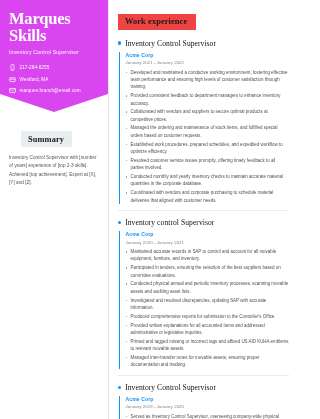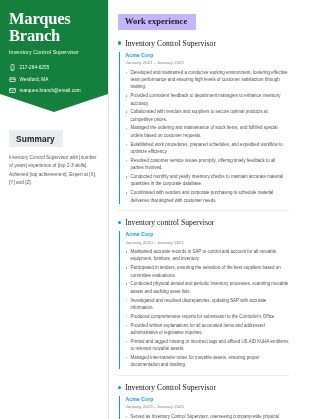--- a/index.html
+++ b/index.html
@@ -13,21 +13,21 @@
   .page { width:297px; height:419px; position:relative; display:flex; background:#fff; }
 
   
   .sidebar {
     width:108px; flex:0 0 108px;
     position:relative;
     padding-top:0;
   }
   .sidebar-header {
     position:relative;
-    background:#15803d;
+    background:#d946ef;
     padding:10px 22px 14px 9px;
     clip-path:polygon(0 0, 100% 0, 100% 84%, 50% 100%, 0 84%);
     min-height:104px;
   }
   .name {
     font-family:"Liberation Serif", serif;
     color:#ffffff;
     font-weight:700;
     font-size:16.5px;
     line-height:1.04;
@@ -51,27 +51,28 @@
     width:7px; height:7px; flex:0 0 7px;
     display:flex; align-items:center; justify-content:center;
   }
   .c-icon svg { display:block; }
   .c-text { color:#ffffff; font-size:4.6px; letter-spacing:.1px; white-space:nowrap; }
 
   .side-section { padding:0 9px; }
   .side-heading-wrap { margin-top:16px; }
   .side-heading {
     display:inline-block;
-    font-family:Liberation Sans, sans-serif;
+    font-family:Liberation Serif, serif;
     font-weight:700;
     font-size:8.4px;
     color:#1a1a1a;
     background:#e8edef;
     padding:3.5px 8px 3.5px 7px;
     letter-spacing:.1px;
+    margin-left:12px;
   }
   .summary-text {
     margin-top:7px;
     font-size:4.7px;
     line-height:1.72;
     color:#52575c;
   }
   .skills-body { min-height:10px; }
 
   
@@ -85,21 +86,21 @@
     flex:1 1 auto;
     padding:10px 8px 8px 10px;
     position:relative;
   }
   .main-heading {
     display:inline-block;
     font-family:"Liberation Serif", serif;
     font-weight:700;
     font-size:8.4px;
     color:#1a1a1a;
-    background:#c4b5fd;
+    background:#ef4444;
     padding:3.5px 9px 3.5px 7px;
     letter-spacing:.1px;
     margin-bottom:9px;
   }
   .exp-item { margin-bottom:6px; }
   .exp-title-row {
     display:flex; align-items:center; gap:4px;
     margin-bottom:4.5px;
   }
   .bullet-dot {
@@ -157,21 +158,21 @@
 </head>
 <body>
 
 <div class="page">
 
   <aside class="sidebar">
 
     <div class="sidebar-header">
       <div class="name">
         <span class="ln">Marques</span>
-        <span class="ln">Branch</span>
+        <span class="ln">Skills</span>
       </div>
       <div class="job-title-side">Inventory Control Supervisor</div>
 
       <div class="contact-list">
 
         <div class="contact-row">
           <span class="c-icon">
             <svg width="7" height="7" viewBox="0 0 24 24" fill="none" stroke="#ffffff" stroke-width="2.4">
               <rect x="7" y="2" width="10" height="20" rx="1.6"></rect>
               <line x1="10.5" y1="18.6" x2="13.5" y2="18.6"></line>

